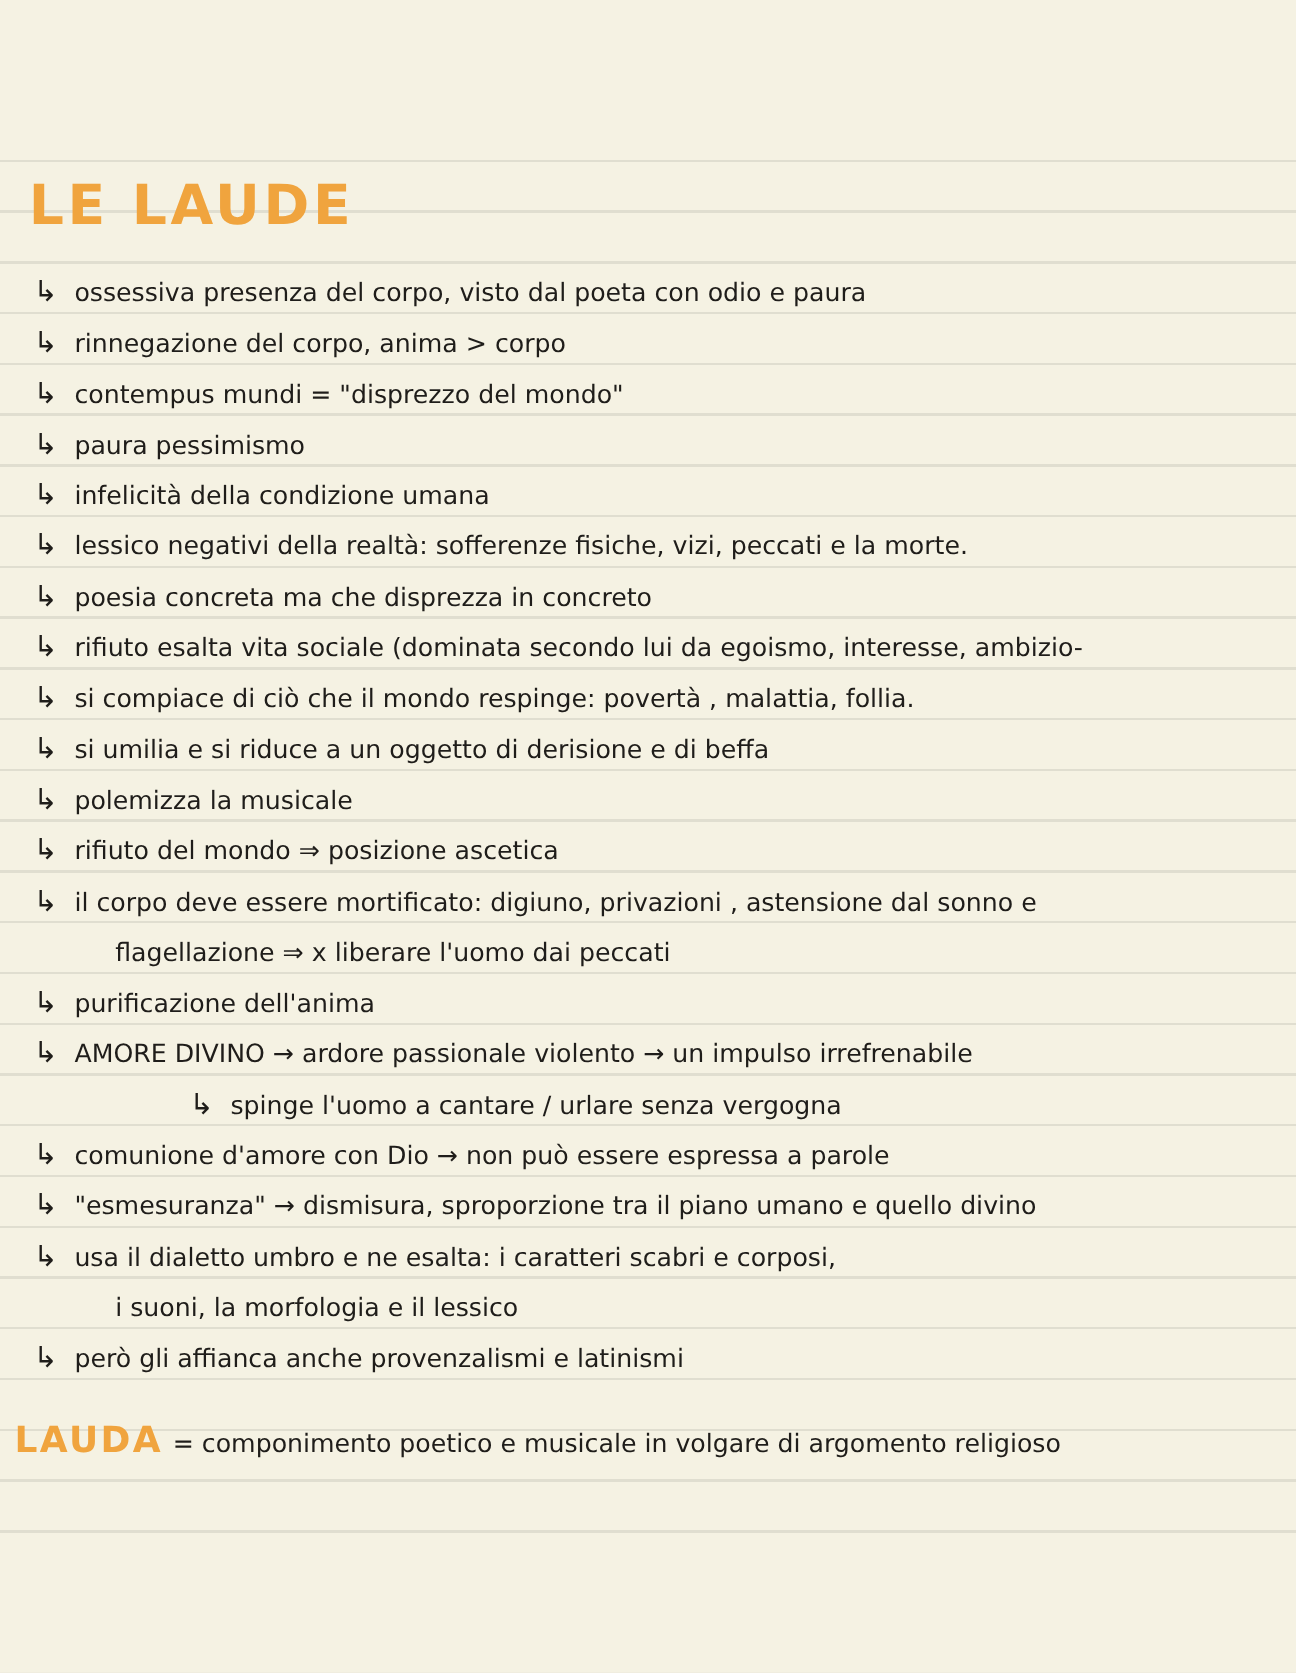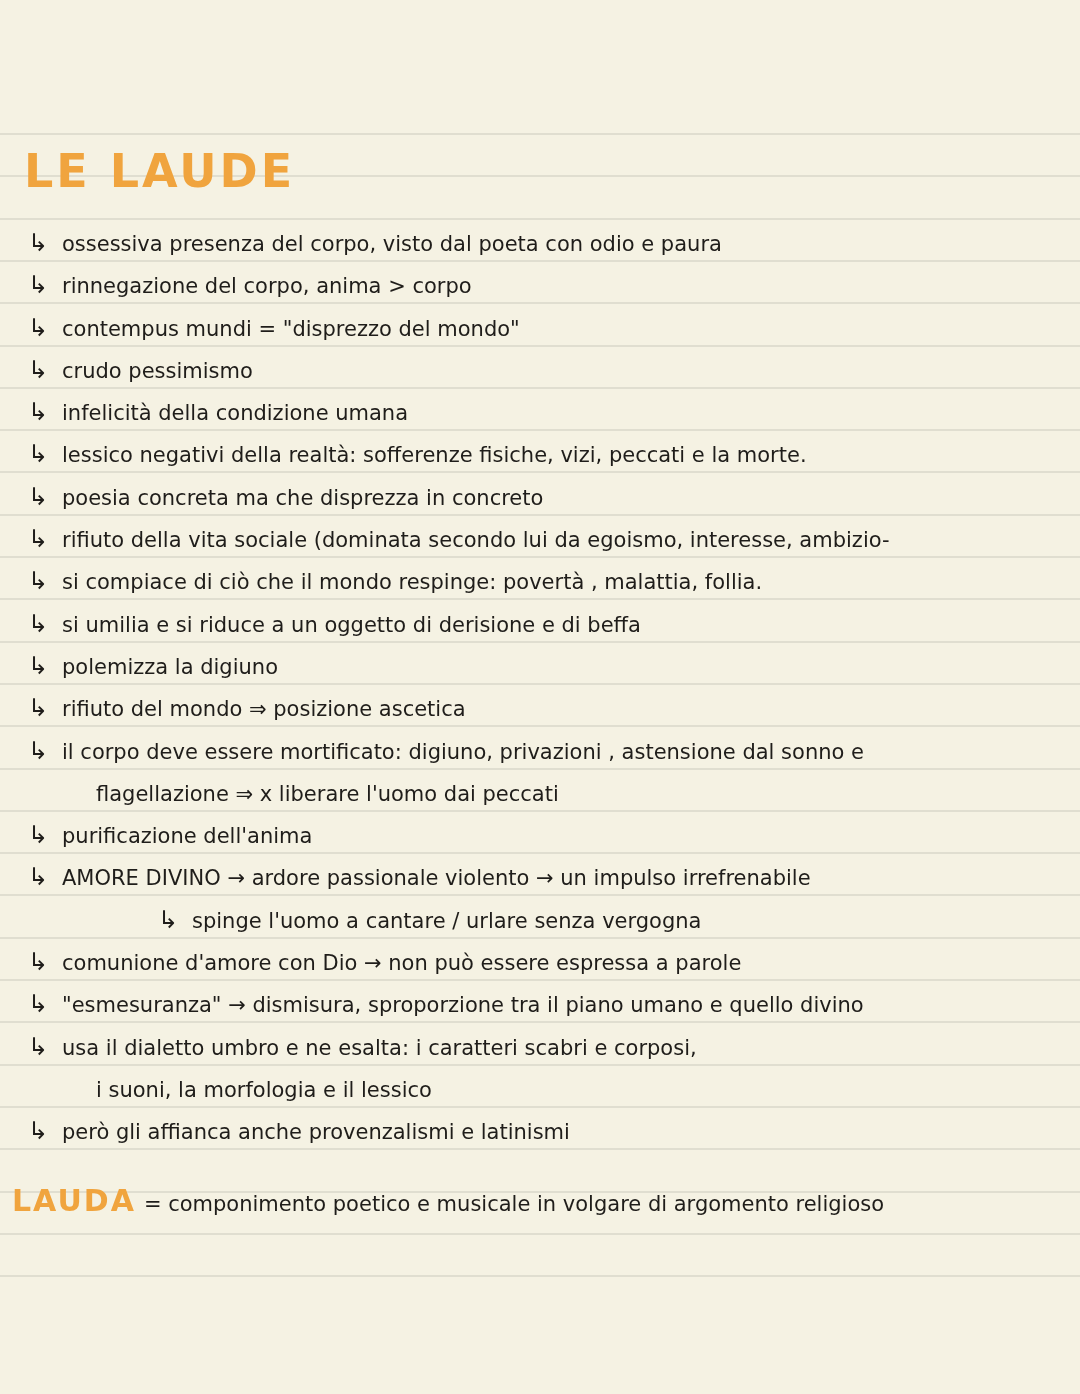--- a/index.html
+++ b/index.html
@@ -81,50 +81,50 @@
 
   <div class="row">
     <span class="marker">↳</span><span class="text">rinnegazione del corpo, anima &gt; corpo</span>
   </div>
 
   <div class="row">
     <span class="marker">↳</span><span class="text">contempus mundi = "disprezzo del mondo"</span>
   </div>
 
   <div class="row">
-    <span class="marker">↳</span><span class="text">crudo pessimismo</span>
+    <span class="marker">↳</span><span class="text">paura pessimismo</span>
   </div>
 
   <div class="row">
     <span class="marker">↳</span><span class="text">infelicità della condizione umana</span>
   </div>
 
   <div class="row">
     <span class="marker">↳</span><span class="text">lessico negativi della realtà: sofferenze fisiche, vizi, peccati e la morte.</span>
   </div>
 
   <div class="row">
     <span class="marker">↳</span><span class="text">poesia concreta ma che disprezza in concreto</span>
   </div>
 
   <div class="row">
-    <span class="marker">↳</span><span class="text">rifiuto della vita sociale (dominata secondo lui da egoismo, interesse, ambizio-</span>
+    <span class="marker">↳</span><span class="text">rifiuto esalta vita sociale (dominata secondo lui da egoismo, interesse, ambizio-</span>
   </div>
 
 
   <div class="row">
     <span class="marker">↳</span><span class="text">si compiace di ciò che il mondo respinge: povertà , malattia, follia.</span>
   </div>
 
   <div class="row">
     <span class="marker">↳</span><span class="text">si umilia e si riduce a un oggetto di derisione e di beffa</span>
   </div>
 
   <div class="row">
-    <span class="marker">↳</span><span class="text">polemizza la digiuno</span>
+    <span class="marker">↳</span><span class="text">polemizza la musicale</span>
   </div>
 
   <div class="row">
     <span class="marker">↳</span><span class="text">rifiuto del mondo ⇒ posizione ascetica</span>
   </div>
 
   <div class="row">
     <span class="marker">↳</span><span class="text">il corpo deve essere mortificato: digiuno, privazioni , astensione dal sonno e</span>
   </div>
 

